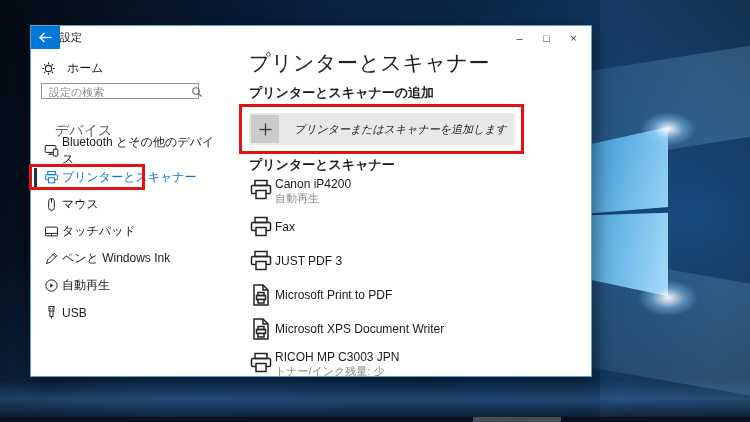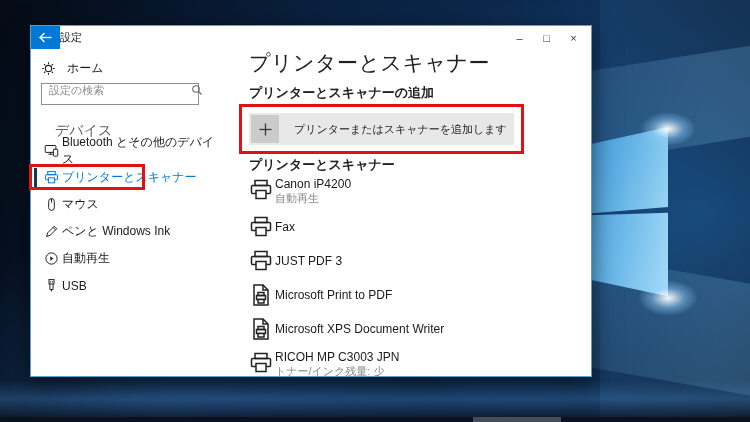--- a/index.html
+++ b/index.html
@@ -48,22 +48,22 @@
   .tb-title { font-size:11px; color:#111; margin-left:0; }
   .caption-btns { position:absolute; right:4px; top:0; height:23px; display:flex; }
   .caption-btns span { width:27px; height:23px; display:flex; align-items:center; justify-content:center;
     font-size:11px; color:#333; cursor:pointer; }
 
   
   .sidebar { position:absolute; left:0; top:23px; width:186px; bottom:0; background:#fff;padding-left:8px; }
   .home-row { position:absolute; left:10px; top:8px; height:22px; display:flex;
     align-items:center; gap:11px; cursor:pointer; }
   .home-row .lbl { font-size:12px; color:#1a1a1a; }
-  .search-box { position:absolute; left:10px; top:34px; width:158px; height:22px;
-    border:1px solid #8f8f8f; background:#fff; display:flex; align-items:flex-start; }
+  .search-box { position:absolute; left:10px; top:34px; width:158px; height:16px;
+    border:1px solid #8f8f8f; background:#fff; display:flex; align-items:flex-end; }
   .search-box input { flex:1; border:none; outline:none; font-size:11px; padding-left:7px;
     color:#444; background:transparent; font-family:inherit; }
   .search-box input::placeholder { color:#8a8a8a; }
   .search-box .mag { margin-right:6px; display:flex; }
   .side-section-label { position:absolute; left:24px; top:73px; font-size:14px; color:#616161; }
   .nav { position:absolute; left:0; top:88px; width:100%; }
   .nav-item { position:relative; height:27px; display:flex; align-items:center; gap:3px;
     padding-left:13px; cursor:pointer; font-size:12px; color:#1a1a1a; }
   .nav-item .ic { display:flex; color:#222; }
   .nav-item.selected { color:#0078d7; }
@@ -75,21 +75,21 @@
   
   .main { position:absolute; left:188px; top:23px; width:372px; bottom:2px; overflow:visible; }
   .page-title { position:absolute; left:30px; top:0px; font-size:21px; font-weight:300;
     color:#202020; letter-spacing:.5px; }
   .add-heading { position:absolute; left:30px; top:35px; font-size:13px; font-weight:700; color:#1f1f1f; }
   .red-box-add { position:absolute; left:20px; top:55px; border:3px solid #e01212; padding:6px 7px; z-index:6; }
   .add-btn { width:265px; height:32px; background:#e8e8e8; border:none; display:flex;
     align-items:center; cursor:pointer; padding:0; font-family:inherit; }
   .add-btn .plus-sq { width:28px; height:28px; margin:2px; background:#cbcbcb; display:flex;
     align-items:center; justify-content:center; flex:0 0 auto; }
-  .add-btn .add-lbl { margin-left:13px; font-size:11px; color:#222; }
+  .add-btn .add-lbl { margin-left:13px; font-size:11px; color:#222;font-style:italic; }
   .devices-heading { position:absolute; left:30px; top:107px; font-size:13px; font-weight:600; color:#1f1f1f; }
   .plist { position:absolute; left:30px; top:128px; width:330px; }
   .prow { display:flex; gap:2px; margin-bottom:9px; cursor:pointer; min-height:24px; }
   .prow .picon { flex:0 0 auto; color:#222; display:flex; align-items:flex-start; padding-top:1px; }
   .prow .ptxt { display:flex; flex-direction:column; justify-content:center; }
   .prow .pname { font-size:12px; color:#1a1a1a; line-height:14px; }
   .prow .pstatus { font-size:11px; color:#8a8a8a; line-height:13px; margin-top:1px; }
 </style>
 </head>
 <body>
@@ -175,20 +175,30 @@
         <div class="nav-item">
           <span class="ic">
             <svg width="15" height="15" viewBox="0 0 24 24" fill="none" stroke="currentColor" stroke-width="1.6">
               <rect x="7.5" y="2.5" width="9" height="19" rx="4.5"></rect>
                 <line x1="12" y1="2.5" x2="12" y2="9"></line>
             </svg>
           </span>
           <span>マウス</span>
         </div>
 
+        <div class="nav-item">
+          <span class="ic">
+            <svg width="15" height="15" viewBox="0 0 24 24" fill="none" stroke="currentColor" stroke-width="1.6">
+              <rect x="2.5" y="5" width="19" height="14" rx="1"></rect>
+                <line x1="2.5" y1="15" x2="21.5" y2="15"></line>
+                <line x1="12" y1="15" x2="12" y2="19"></line>
+            </svg>
+          </span>
+          <span>タッチパッド</span>
+        </div>
 
         <div class="nav-item">
           <span class="ic">
             <svg width="15" height="15" viewBox="0 0 24 24" fill="none" stroke="currentColor" stroke-width="1.6">
               <path d="M4 20l2-6L16.5 3.5l4 4L10 18l-6 2z"></path>
                 <line x1="14.5" y1="5.5" x2="18.5" y2="9.5"></line>
             </svg>
           </span>
           <span>ペンと Windows Ink</span>
         </div>

